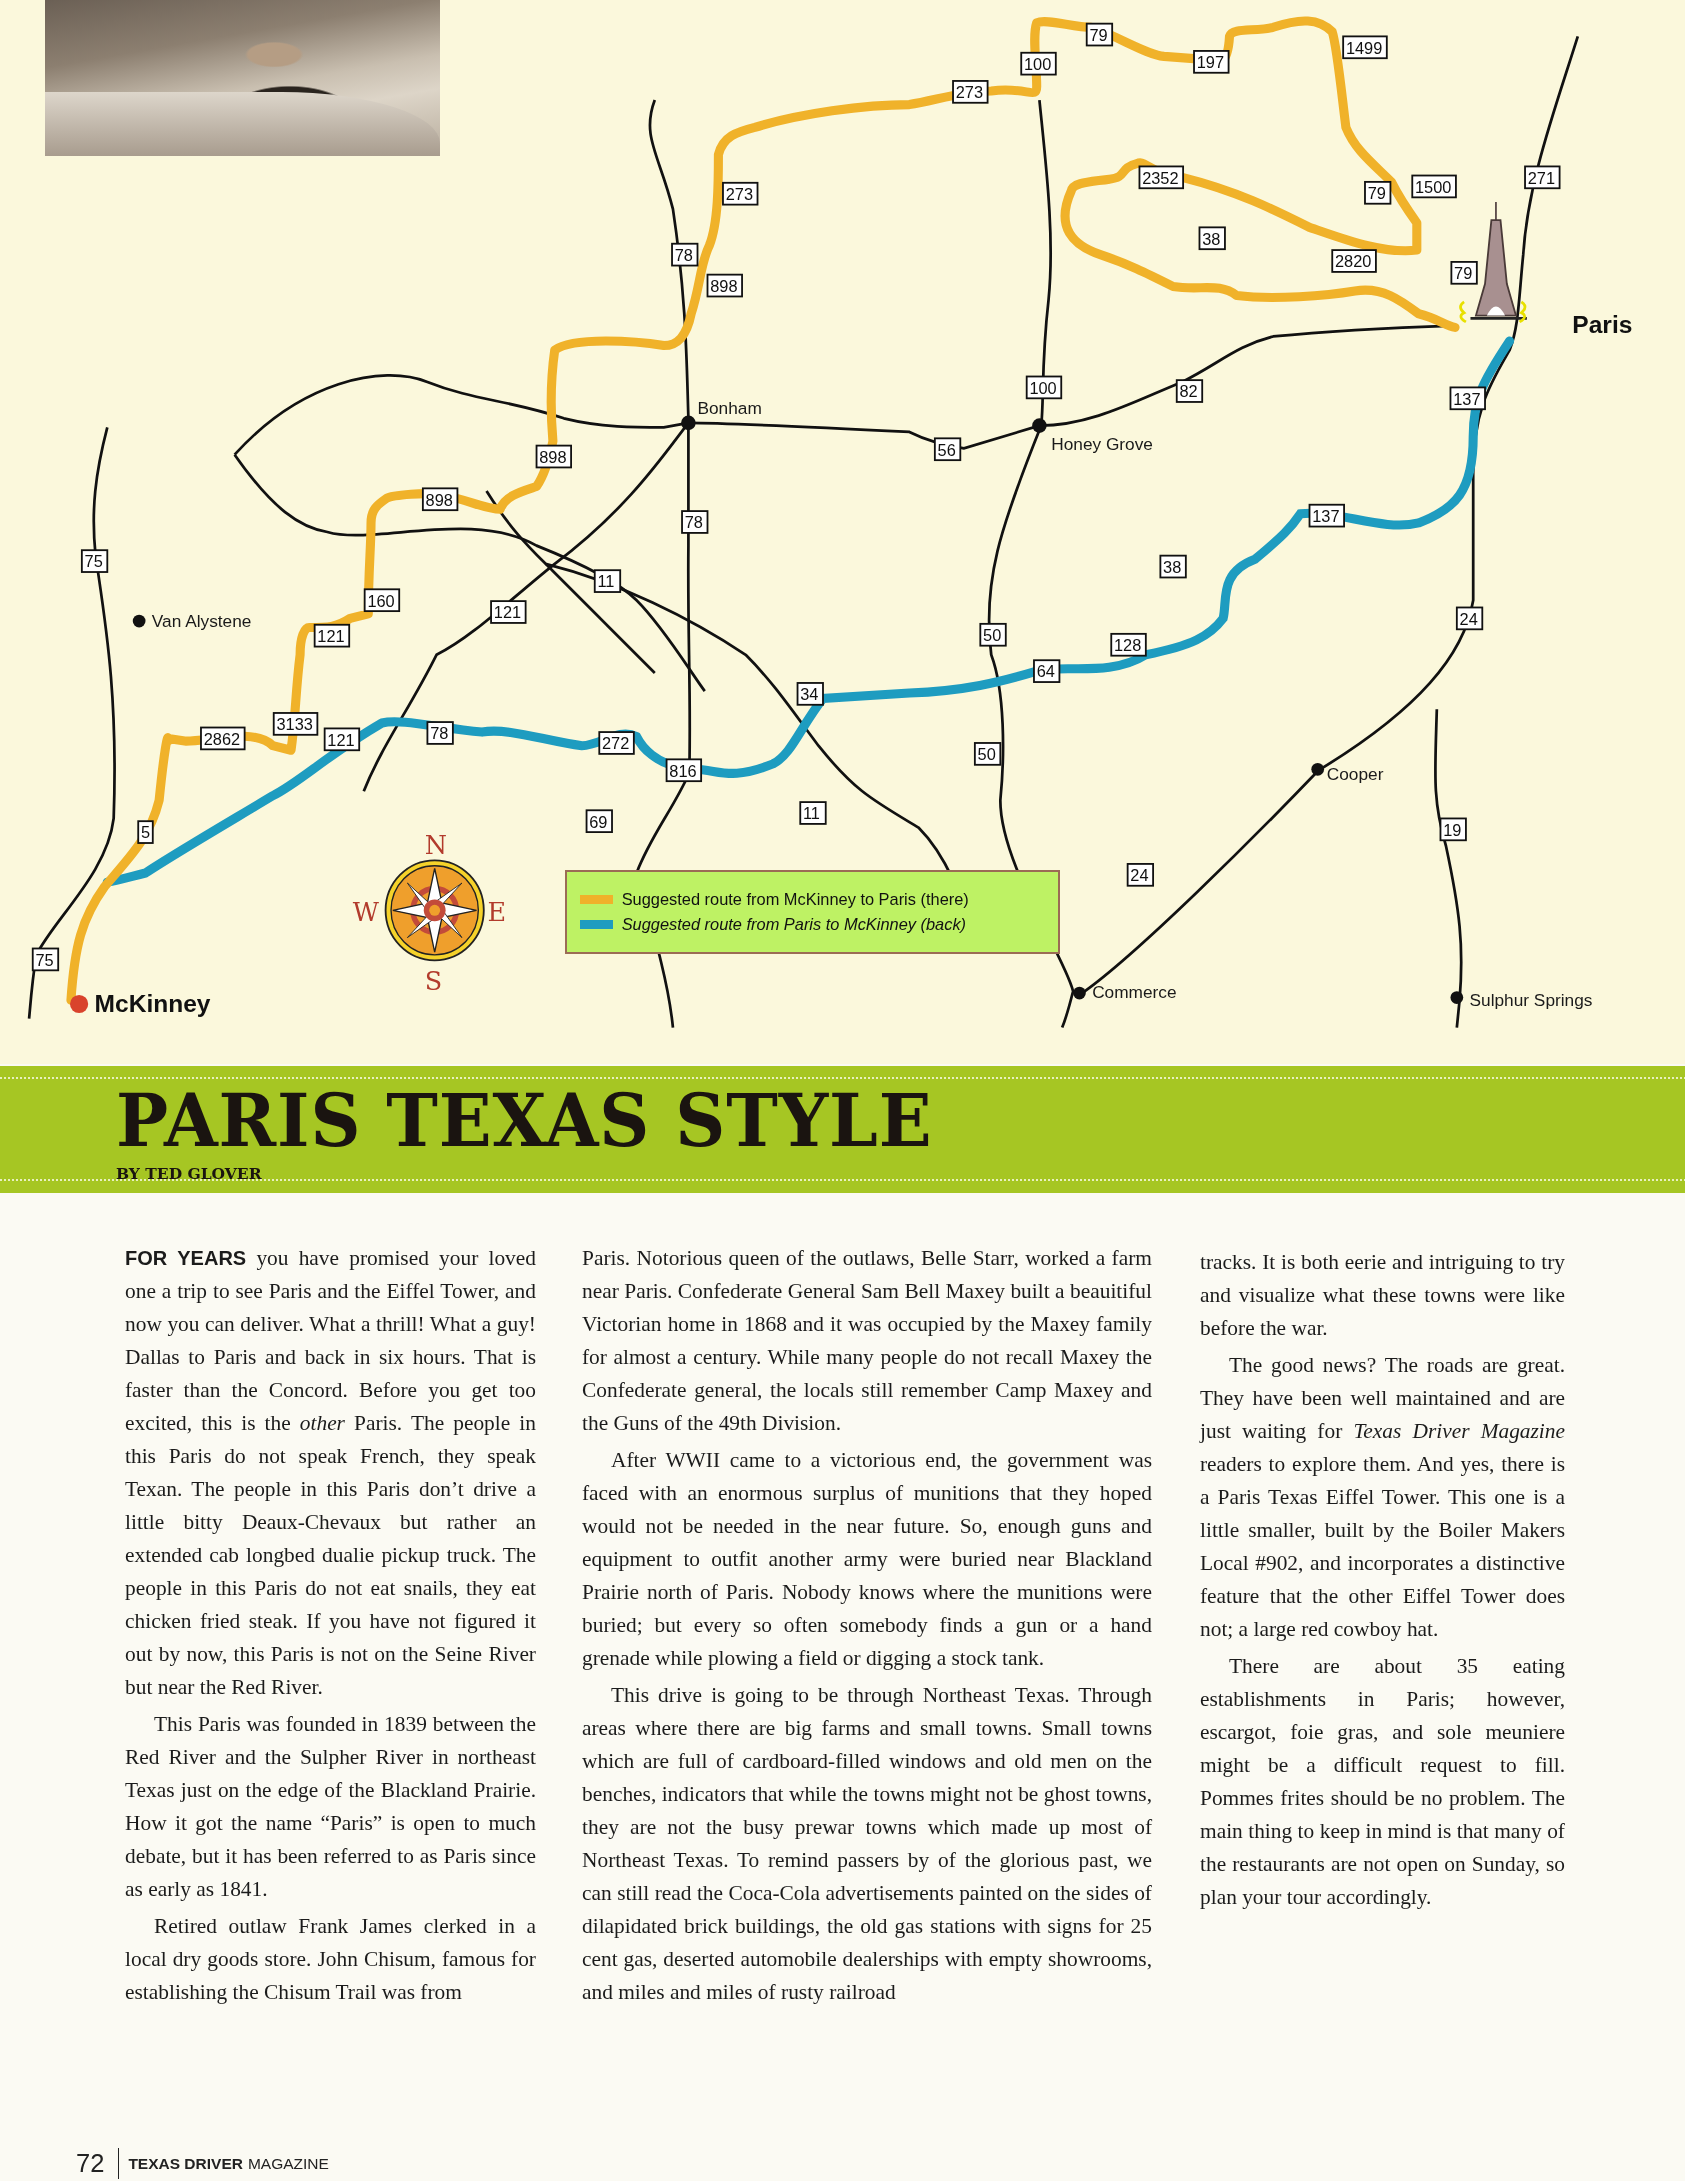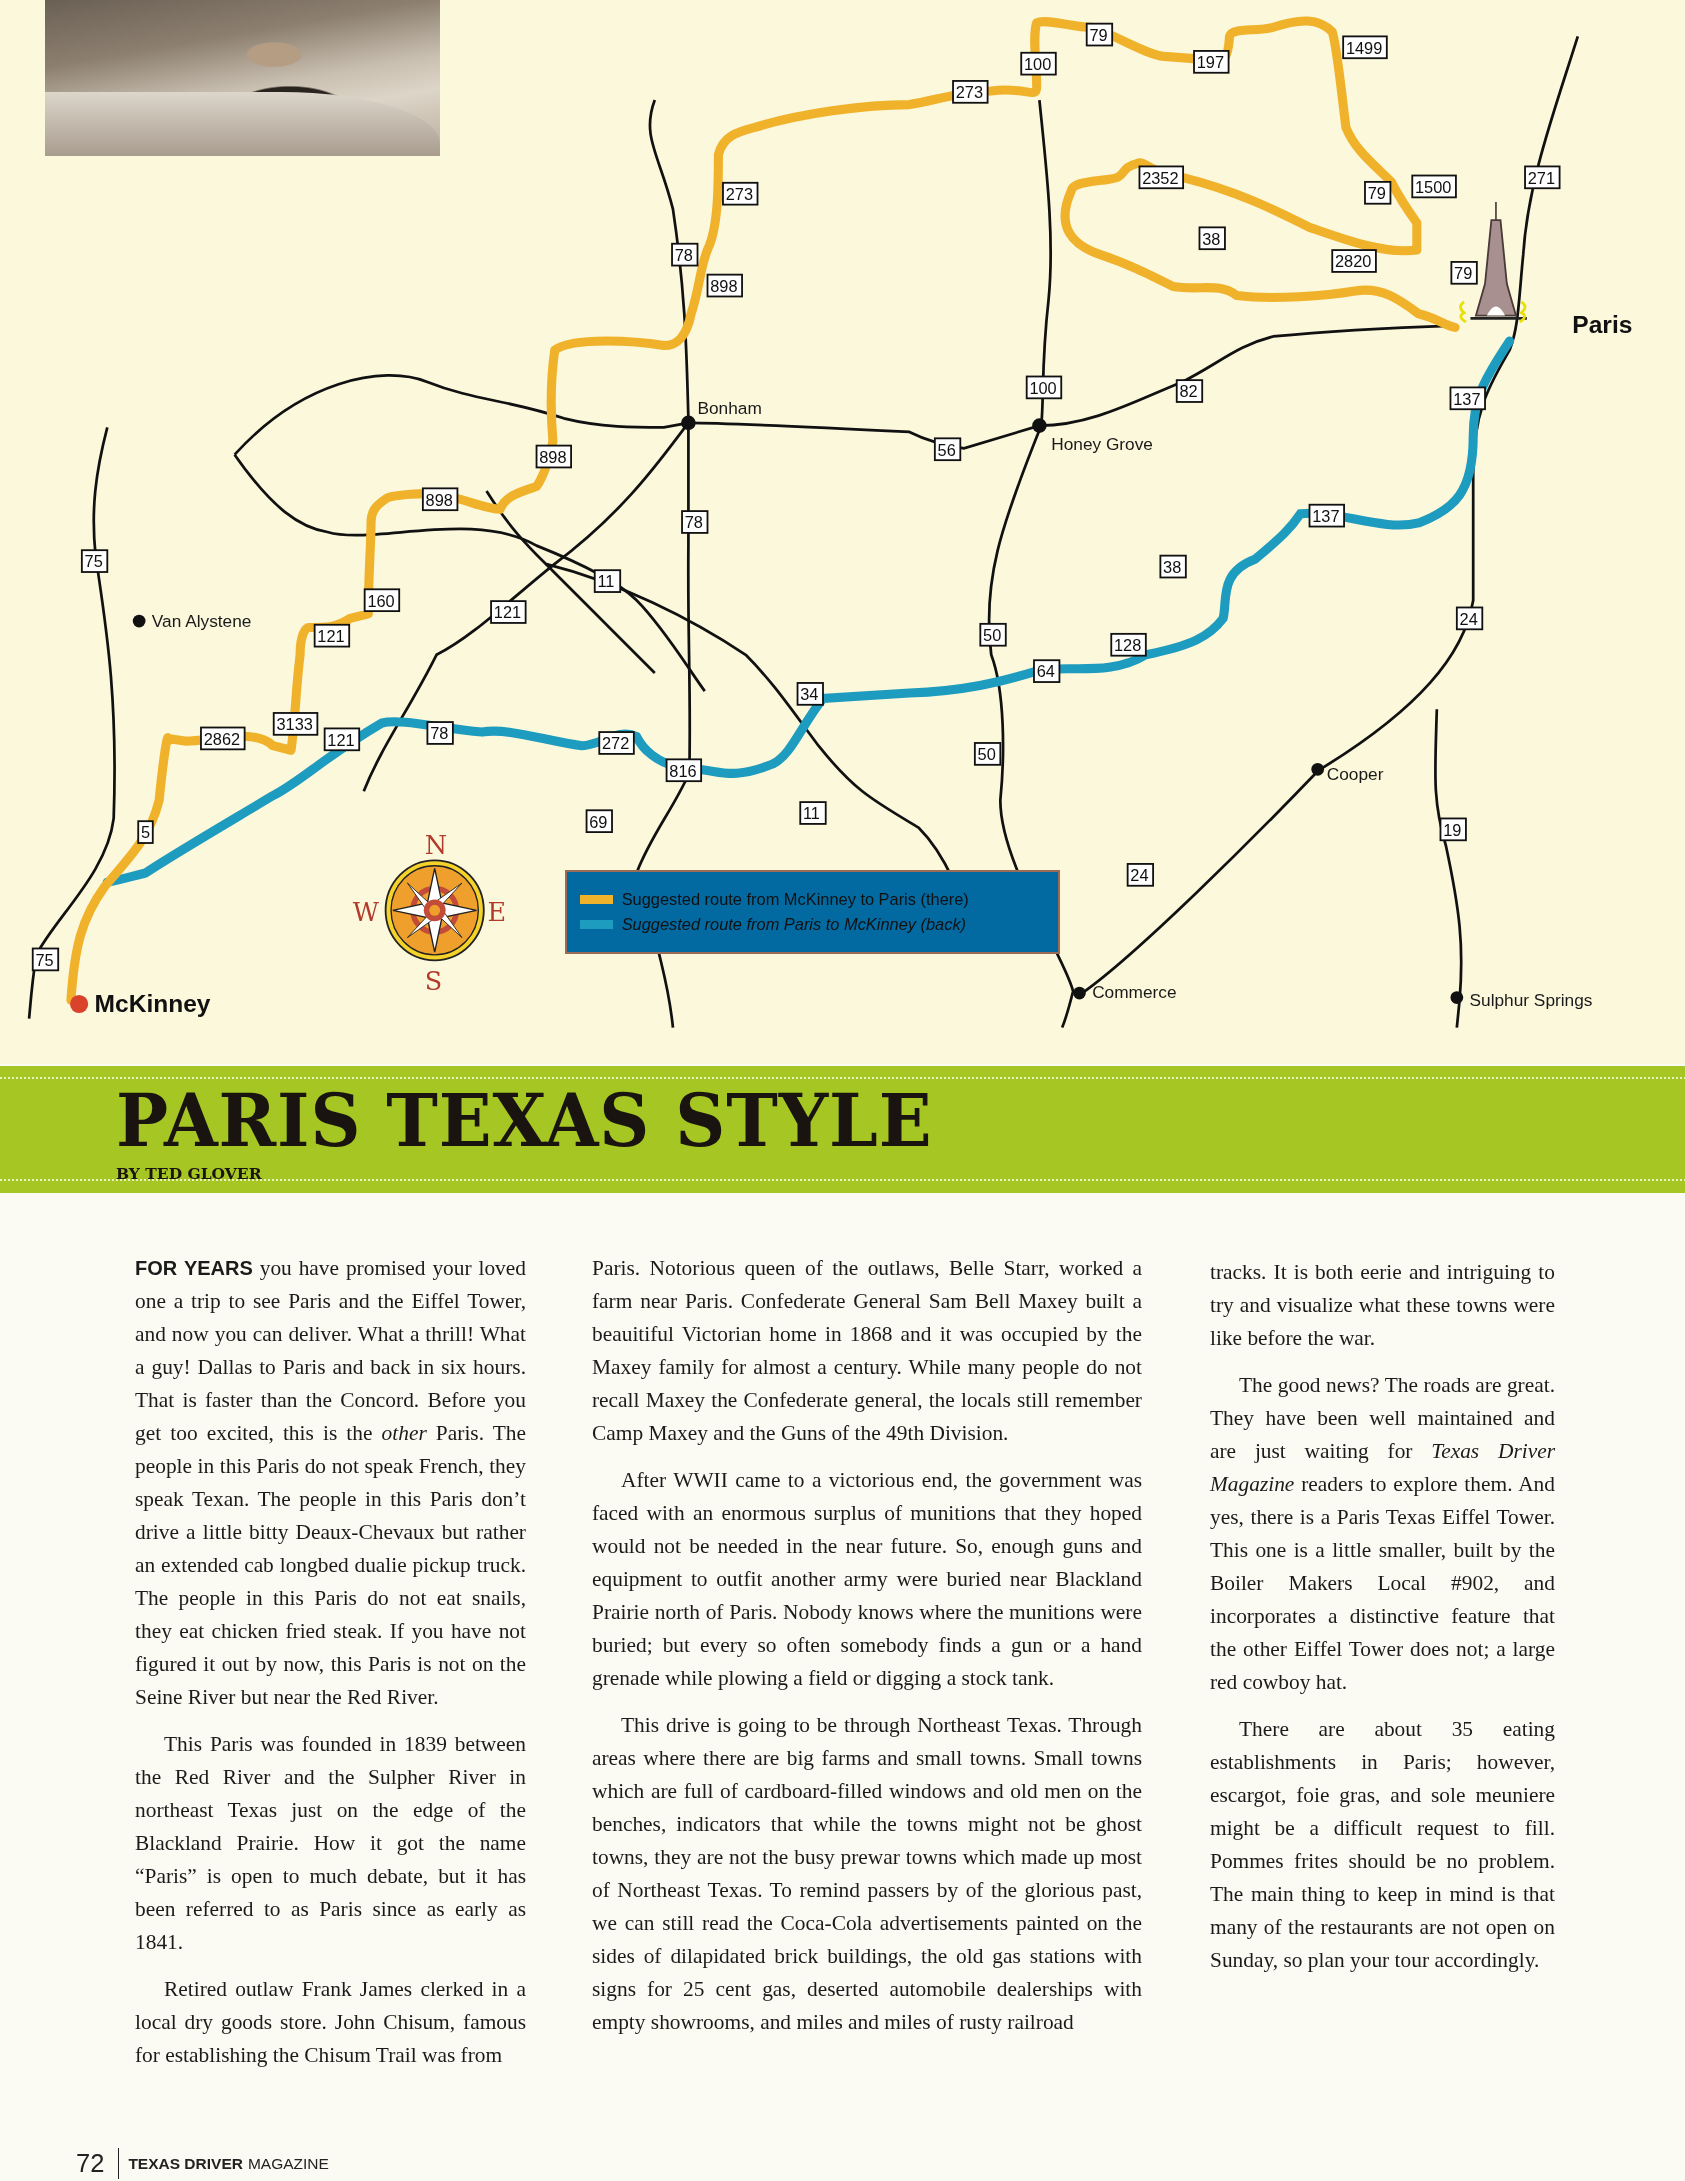--- a/index.html
+++ b/index.html
@@ -8,29 +8,29 @@
   .map-svg { position:absolute; left:0; top:0; }
   .photo { position:absolute; left:45px; top:0; width:395px; height:156px; overflow:hidden;
     background: radial-gradient(ellipse at 58% 35%, #b59d84 0 8%, transparent 9%),
                 radial-gradient(ellipse at 62% 75%, #2a241e 0 18%, transparent 19%),
                 linear-gradient(170deg, #6b6055 0%, #8c7f70 30%, #c9bfb0 55%, #ddd5c8 70%, #b8ad9d 100%); }
   .photo .car { position:absolute; left:0; bottom:0; width:100%; height:64px; background:linear-gradient(180deg,#ddd6cb,#a89c8e); border-top-right-radius:40% 80%; }
   .section-tag { position:absolute; left:45px; top:156px; width:395px; height:42px; background:#2e96d3; color:#fff;
     font-family:"DejaVu Serif", serif; font-weight:bold; font-size:30px; letter-spacing:1.8px; text-align:center; line-height:42px; }
   .road-label { font-family:"Liberation Sans", sans-serif; font-size:18px; fill:#111; }
   .town-label { font-family:"Liberation Sans", sans-serif; font-size:19px; fill:#1a1a1a; }
-  .legend { position:absolute; left:565px; top:870px; width:495px; height:84px; background:#0369a1; border:2.7px solid #9b6c55; box-sizing:border-box; }
+  .legend { position:absolute; left:565px; top:870px; width:495px; height:84px; background:#bef264; border:2.7px solid #9b6c55; box-sizing:border-box; }
   .legend-row { position:absolute; left:12.7px; display:flex; align-items:center; font-family:"Liberation Sans", sans-serif; font-size:16.4px; color:#111; }
   .legend-swatch { width:33px; height:8.2px; margin-right:9px; }
   .banner { position:absolute; left:0; top:1066px; width:1686px; height:127px; background:#a6c623; }
   .banner .dots { position:absolute; left:0; width:100%; height:0; border-top:2.7px dotted #e8f0c0; }
   .title { position:absolute; left:116px; top:1075px; font-family:"DejaVu Serif", serif; font-weight:bold; font-size:73px; letter-spacing:0.9px; color:#1a1410; transform:scaleX(0.95); transform-origin:left; line-height:91px; }
   .byline { position:absolute; left:116px; top:1164px; font-family:"DejaVu Serif", serif; font-weight:bold; font-size:15.5px; color:#1a1410; }
   .col { position:absolute; top:1238px; font-size:21.4px; line-height:33px; color:#1b1b1b; text-align:justify; hyphens:none; }
-  .col p { margin:14px; text-indent:29px; }
+  .col p { margin:4px; text-indent:29px; }
   .col p.first { text-indent:0; }
   .col p.cont { text-indent:0; }
   .lead { font-family:"Liberation Sans", sans-serif; font-weight:bold; font-size:20px; }
   .footer { position:absolute; left:76px; top:2148px; display:flex; align-items:center; font-family:"Liberation Sans", sans-serif; color:#222; }
   .footer .page { font-size:25.5px; padding-right:14px; border-right:1.8px solid #222; line-height:31px; }
   .footer .mag-bold { font-weight:bold; font-size:15.5px; margin-left:9px; }
   .footer .mag { font-size:15.5px; margin-left:5px; }
 </style>
 </head>
 <body>

